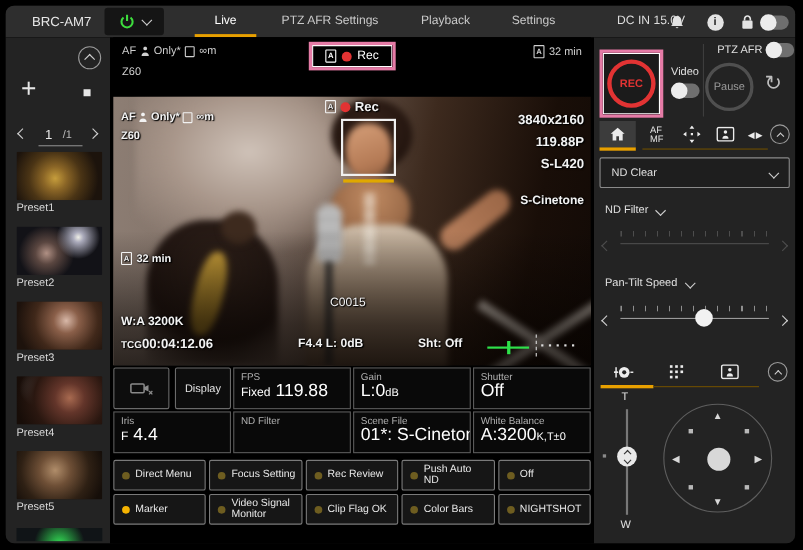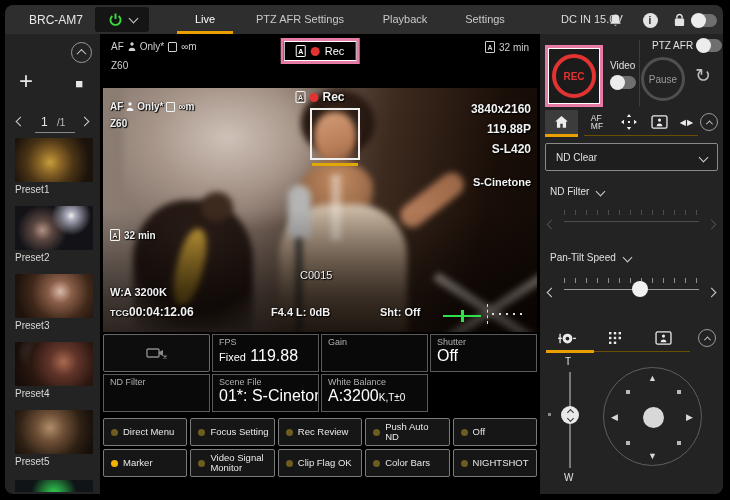--- a/index.html
+++ b/index.html
@@ -365,31 +365,37 @@
         <div class="ctrl-cell">
           <div class="mini-btn">
             <span>
               <svg width="22" height="14" viewBox="0 0 22 14">
                   <rect x="1" y="3" width="12" height="8" rx="1" fill="none" stroke="#8a8a8a" stroke-width="1.4"></rect>
                   <path d="M13 6l4-2v6l-4-2z" fill="#8a8a8a"></path>
                   <path d="M17.5 9.5l3 3m0-3l-3 3" stroke="#8a8a8a" stroke-width="1.2"></path>
                 </svg>
             </span>
           </div>
+          <div class="mini-btn">Display</div>
         </div>
         <div class="tile">
           <div class="t-label">FPS</div>
           <div class="t-val"><span class="t-prefix">Fixed</span> <span>119.88</span></div>
         </div>
         <div class="tile">
           <div class="t-label">Gain</div>
+          <div class="t-val"><span>L:0</span><span class="t-unit">dB</span></div>
         </div>
         <div class="tile">
           <div class="t-label">Shutter</div>
           <div class="t-val">Off</div>
+        </div>
+        <div class="tile">
+          <div class="t-label">Iris</div>
+          <div class="t-val"><span class="t-prefix">F</span> <span>4.4</span></div>
         </div>
         <div class="tile">
           <div class="t-label">ND Filter</div>
         </div>
         <div class="tile">
           <div class="t-label">Scene File</div>
           <div class="t-val">01*: S-Cinetone</div>
         </div>
         <div class="tile">
           <div class="t-label">White Balance</div>

